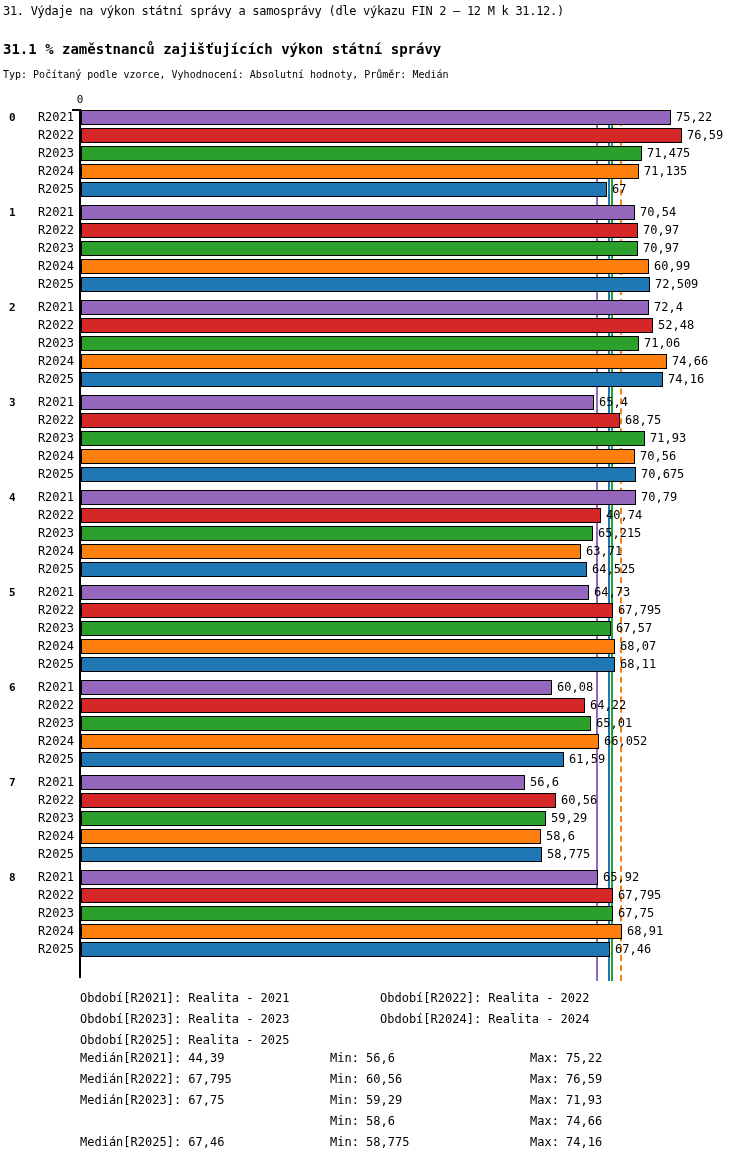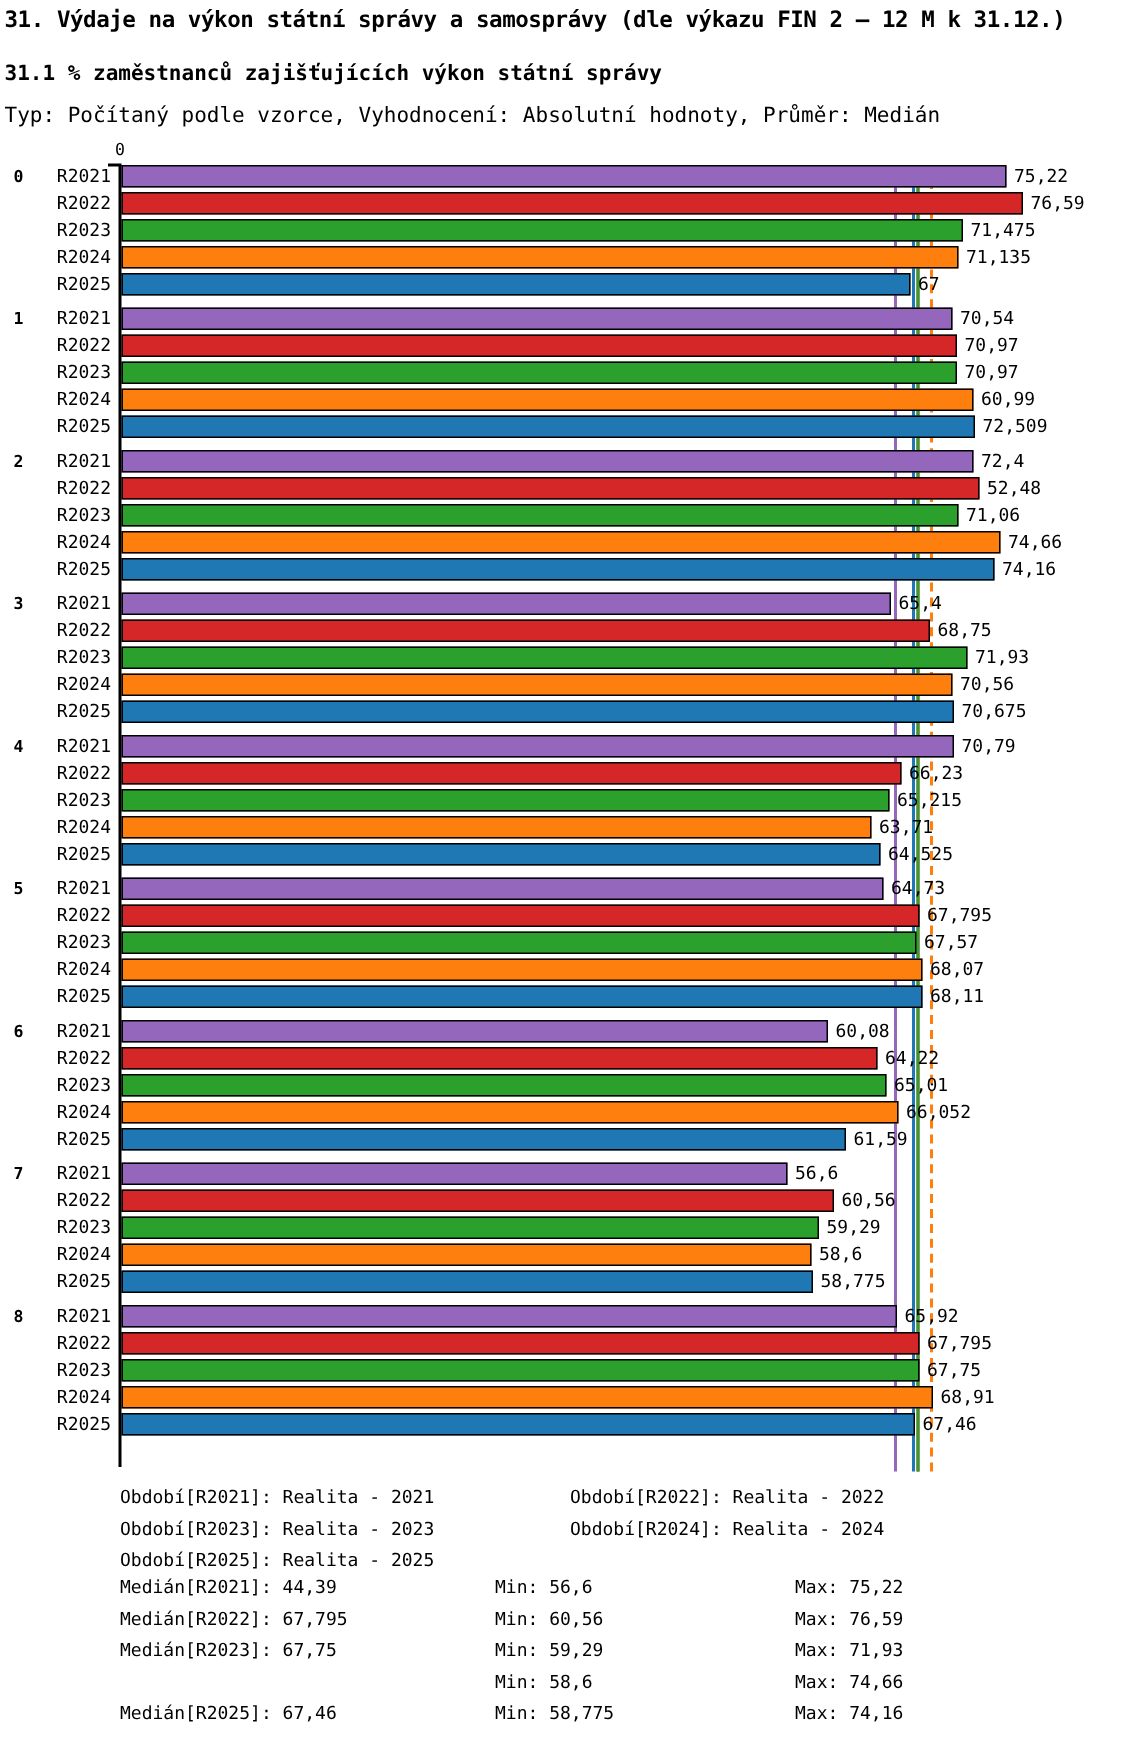--- a/index.html
+++ b/index.html
@@ -1,21 +1,21 @@
 <!DOCTYPE html>
 <html><head>
 <meta charset="utf-8">
 <style>
   html,body{margin:0;padding:0;background:#fff;}
   body{width:750px;height:1158px;position:relative;overflow:hidden;
        font-family:"DejaVu Sans Mono","Liberation Mono",monospace;color:#000;}
   .abs{position:absolute;}
-  #title{top:4px;left:3px;font-size:15px;font-weight:bold;white-space:nowrap;letter-spacing:-0.3px;}
+  #title{top:4px;left:3px;font-size:12px;font-weight:normal;white-space:nowrap;letter-spacing:-0.3px;}
   #subtitle{top:41px;left:3px;font-size:14px;font-weight:bold;white-space:nowrap;}
-  #typline{top:69px;left:3px;font-size:14px;white-space:nowrap;}
+  #typline{top:69px;left:3px;font-size:10px;white-space:nowrap;}
   #zero{top:93px;left:70px;width:20px;text-align:center;font-size:11px;}
   #tick{left:72px;top:109px;width:9px;height:2px;background:#000;z-index:3;}
   #axis{left:79px;top:110px;width:2px;height:868px;background:#000;z-index:3;}
   #lines{top:110px;left:0;width:750px;height:871px;z-index:0;}
   .vline{position:absolute;top:0;height:100%;width:0;}
   #bars{top:110px;left:0;width:750px;z-index:1;}
   .group{margin-bottom:8px;}
   .row{display:flex;align-items:center;height:15px;margin-bottom:3px;position:relative;}
   .gcell{width:36px;padding-left:9px;box-sizing:border-box;font-weight:bold;font-size:11px;line-height:15px;}
   .ycell{width:45px;text-align:right;padding-right:7px;box-sizing:border-box;font-size:12px;line-height:15px;}
@@ -174,21 +174,21 @@
         <div class="row">
           <div class="gcell">4</div>
           <div class="ycell">R2021</div>
           <div class="bar" style="width: 555px; background: rgb(148, 103, 189);"></div>
           <div class="val">70,79</div>
         </div>
         <div class="row">
           <div class="gcell"></div>
           <div class="ycell">R2022</div>
           <div class="bar" style="width: 520px; background: rgb(214, 39, 40);"></div>
-          <div class="val">66,23</div>
+          <div class="val">40,74</div>
         </div>
         <div class="row">
           <div class="gcell"></div>
           <div class="ycell">R2023</div>
           <div class="bar" style="width: 512px; background: rgb(44, 160, 44);"></div>
           <div class="val">65,215</div>
         </div>
         <div class="row">
           <div class="gcell"></div>
           <div class="ycell">R2024</div>

